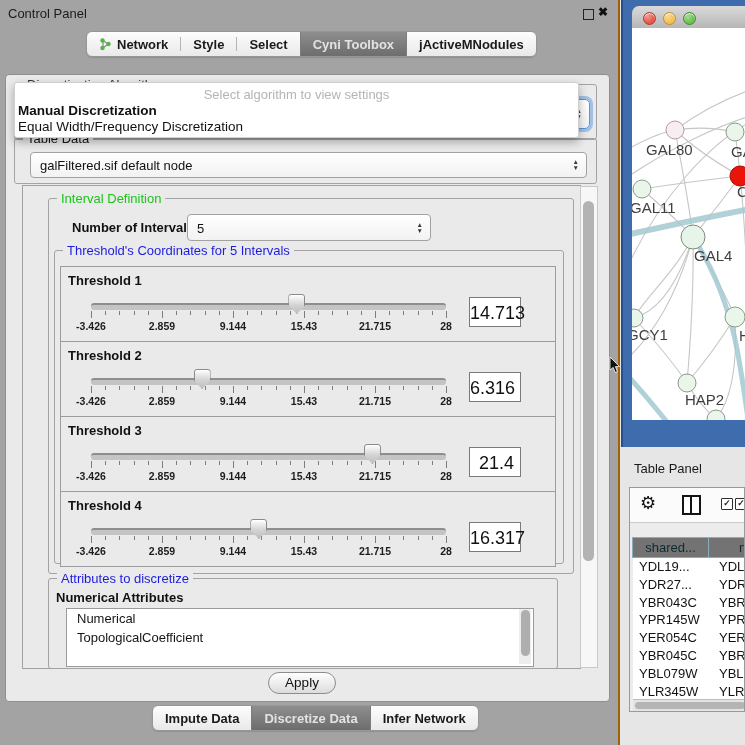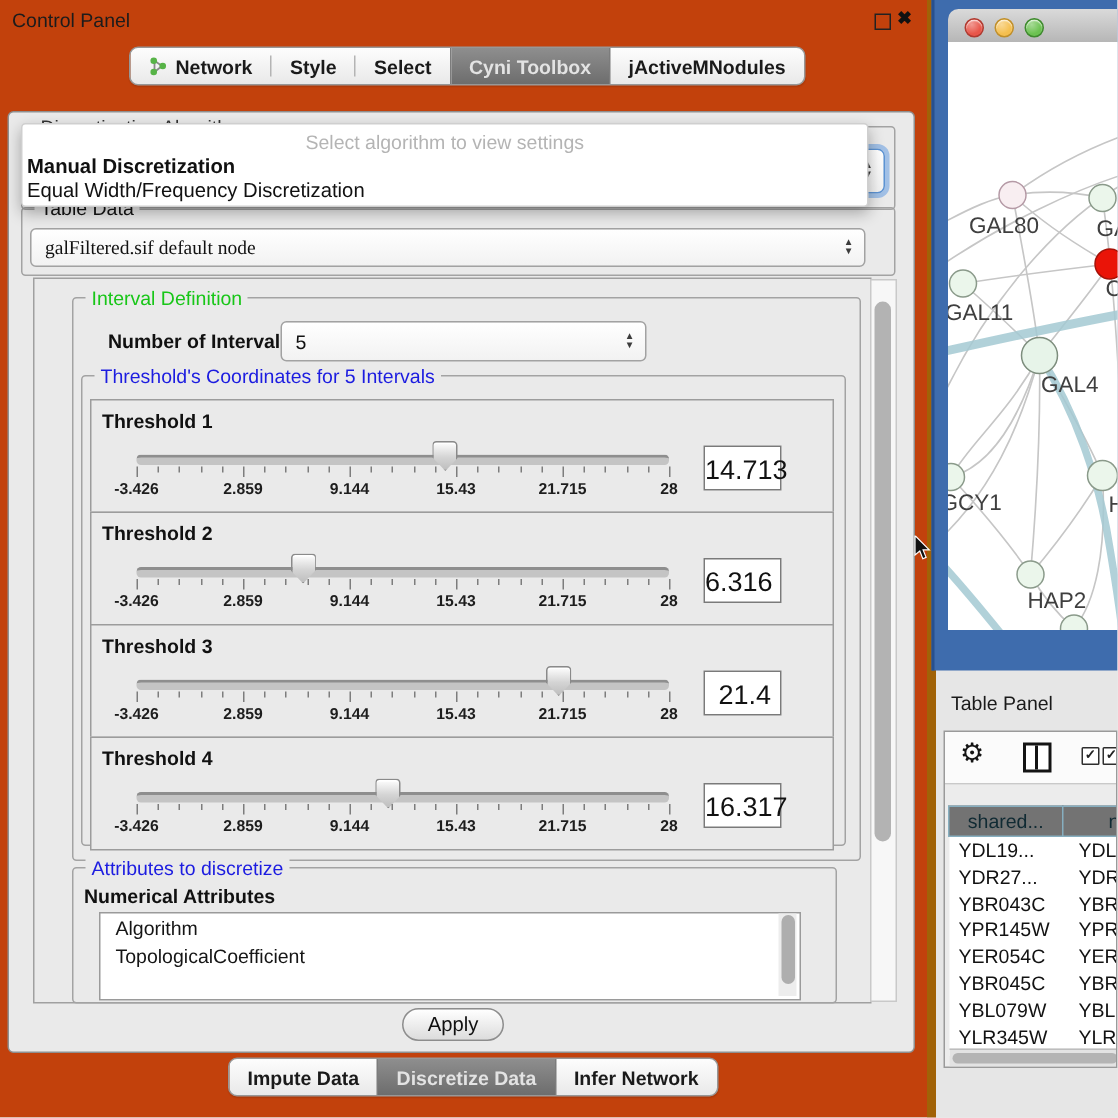--- a/index.html
+++ b/index.html
@@ -1,21 +1,21 @@
 <!DOCTYPE html>
 <html><head>
 <meta charset="utf-8">
 <style>
   html,body{margin:0;padding:0;}
   body{width:745px;height:745px;position:relative;overflow:hidden;
        background:#e6e6e6;font-family:"Liberation Sans",sans-serif;color:#111;
        -webkit-font-smoothing:antialiased;}
 
   
-  #control-panel{position:absolute;left:0;top:0;width:618px;height:745px;background:#c2410c;border-right:6px solid #a16207;}
+  #control-panel{position:absolute;left:0;top:0;width:618px;height:745px;background:#a3a3a3;border-right:2px solid #a16207;}
   .titlebar-text{position:absolute;left:8px;top:6px;font-size:13px;color:#1c1c1c;}
   .float-btn{position:absolute;left:583px;top:9px;width:9px;height:9px;border:1.5px solid #222;background:transparent;}
   .close-btn{position:absolute;left:598px;top:5px;font-size:12px;font-weight:bold;color:#111;}
 
   
   .tabstrip{position:absolute;display:flex;align-items:stretch;height:24px;
             border:1px solid #979797;border-radius:6px;overflow:hidden;
             background:linear-gradient(180deg,#fdfdfd,#e9e9e9);box-shadow:0 1px 1px rgba(0,0,0,.12);}
   .seg{display:flex;align-items:center;gap:5px;padding:0 12px;font-size:13px;font-weight:600;color:#1a1a1a;white-space:nowrap;}
   .seg.dark{background:linear-gradient(180deg,#8e8e8e,#6d6d6d);color:#e3e3e3;
@@ -159,21 +159,21 @@
 
   <div id="algo-popup">
     <div class="hint">Select algorithm to view settings</div>
     <div class="item b">Manual Discretization</div>
     <div class="item r">Equal Width/Frequency Discretization</div>
   </div>
 
   <div class="groupbox" style="left:14px;top:138px;width:581px;height:44px;">
     <span class="grouptitle" style="color:#141414;">Table Data</span>
   </div>
-  <div class="combo" style="left:20px;top:152px;width:555px;height:24px;font-family:Liberation Serif, serif;">
+  <div class="combo" style="left:30px;top:152px;width:555px;height:24px;">
     <span class="ctext">galFiltered.sif default node</span>
     <div class="stepper">
       <span>▲</span>
         <span>▼</span>
     </div>
   </div>
 
   <div id="scroll-area"></div>
   <div id="vscroll">
       <div class="thumb"></div>
@@ -355,21 +355,21 @@
         </div>
     <div class="valbox">16.317</div>
   </div>
     </div>
 
   <div class="groupbox" style="left:48px;top:578px;width:508px;height:89px;">
     <span class="grouptitle" style="color:#1c1ce0;">Attributes to discretize</span>
   </div>
   <span class="bold-label" style="left:56px;top:590px;">Numerical Attributes</span>
   <div id="attr-list">
-      <div class="attr-item">Algorithm</div>
+      <div class="attr-item">Numerical</div>
       <div class="attr-item">TopologicalCoefficient</div>
     </div>
   <div id="attr-scroll" style="left:519px;top:609px;position:absolute;">
     <div class="thumb"></div>
   </div>
 
   <button id="apply-btn">Apply</button>
 
   <div class="tabstrip" id="bottom-tabs">
     <div class="seg">

